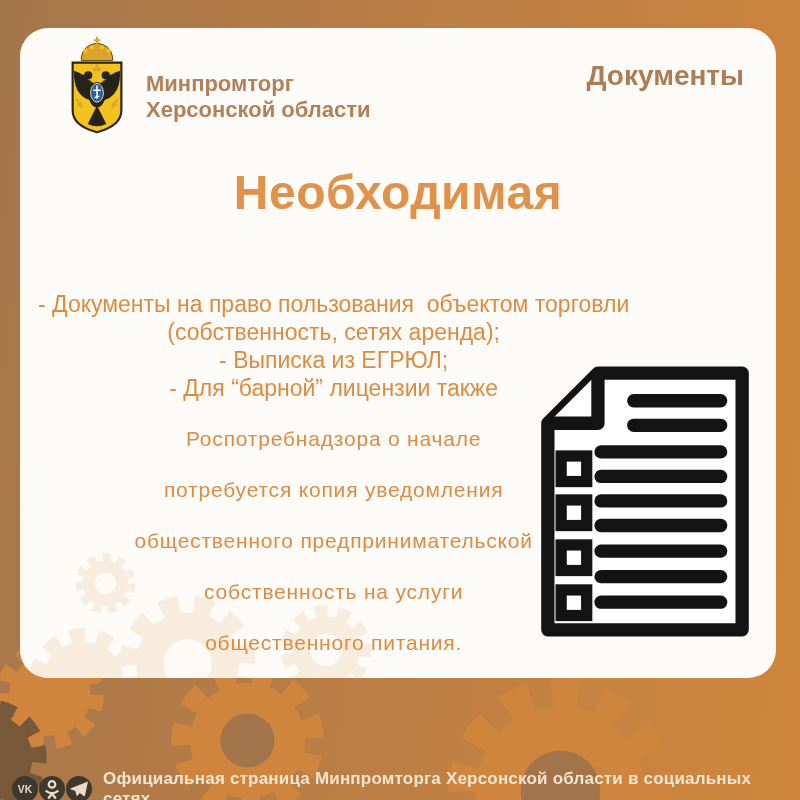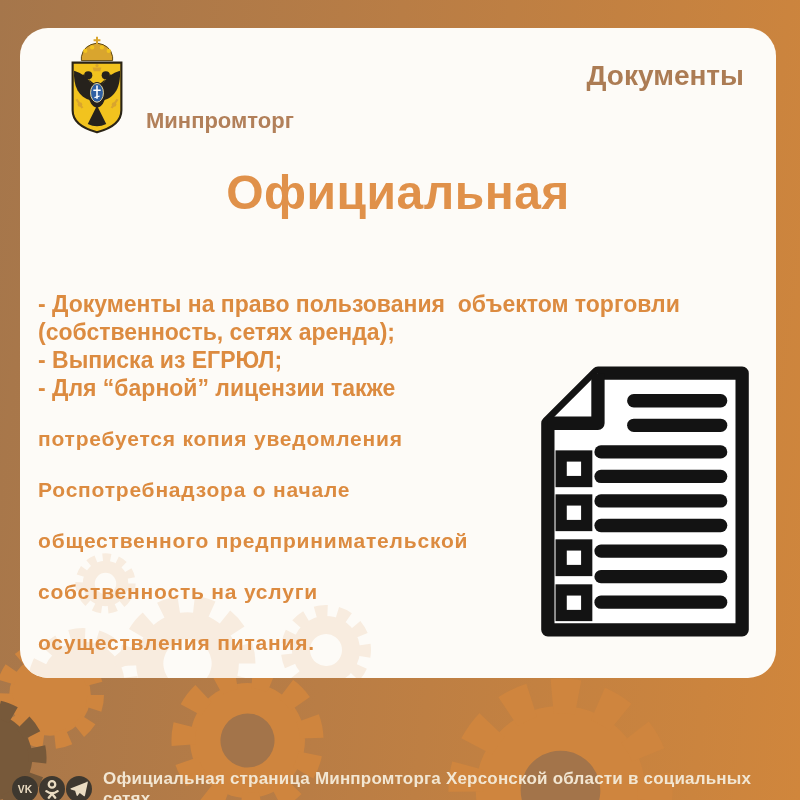--- a/index.html
+++ b/index.html
@@ -21,34 +21,34 @@
 
   .gear{position:absolute;}
   .g-orange .gbody{fill:var(--gear-orange);} .g-orange .gteeth{stroke:var(--gear-orange);}
   .g-dark .gbody{fill:var(--gear-dark);} .g-dark .gteeth{stroke:var(--gear-dark);}
   .g-card .gbody{fill:var(--card-gear);} .g-card .gteeth{stroke:var(--card-gear);}
   .g-orange .ghole{fill:var(--gear-hole);} .g-card .ghole{fill:var(--card-bg);}
 
   .card{position:absolute;left:20px;top:28px;width:756px;height:650px;
     background:var(--card-bg);border-radius:28px;overflow:hidden;z-index:2;}
 
-  .brand{position:absolute;left:38px;top:8px;display:flex;align-items:flex-end;z-index:3;}
+  .brand{position:absolute;left:38px;top:8px;display:flex;align-items:center;z-index:3;}
   .brand-logo{width:78px;height:98px;flex:0 0 auto;}
   .brand-text{margin-left:10px;margin-top:24px;font-size:22px;line-height:26px;
     font-weight:bold;color:var(--brand-brown);}
 
   .tag{position:absolute;right:32px;top:32px;font-size:28px;font-weight:bold;
     color:var(--tag-brown);z-index:3;}
 
   .title{position:absolute;left:0;top:136px;width:100%;text-align:center;
     font-size:48px;line-height:57px;font-weight:bold;letter-spacing:0.5px;
     color:var(--heading-orange);z-index:3;}
 
   .body-text{position:absolute;left:18px;top:262px;z-index:3;color:var(--body-orange);}
-  .body-line{white-space:pre;font-weight:bold;font-size:23px;line-height:28px;}
+  .body-line{white-space:pre;font-weight:normal;font-size:23px;line-height:28px;text-align:center;}
   .body-line:nth-of-type(n+5){font-size:21px;letter-spacing:0.8px;margin-top:23px;}
 
   .doc-icon{position:absolute;left:518px;top:338px;width:214px;height:272px;z-index:4;}
   .doc-icon .pg{fill:#ffffff;stroke:var(--icon-black);}
   .doc-icon .ln{stroke:var(--icon-black);stroke-linecap:round;}
   .doc-icon .bx{fill:none;stroke:var(--icon-black);}
 
   .footer{position:absolute;left:12px;top:769px;display:flex;align-items:center;z-index:5;}
   .social{display:flex;align-items:center;}
   .sicon{width:26px;height:26px;margin-right:1px;display:block;cursor:pointer;}
@@ -136,49 +136,50 @@
         <circle class="c-crowngold" cx="57.5" cy="70" r="2.4"></circle>
         <path class="c-crowngold" d="M20,64 l6,9 -2,1 -6,-9 Z"></path>
         <path class="c-crowngold" d="M60,64 l-6,9 2,1 6,-9 Z"></path>
 
         <ellipse class="c-blue" cx="40" cy="58" rx="6.6" ry="9.6" stroke="#E8D9A0" stroke-width="1"></ellipse>
         <path class="c-white" d="M39.2,50.5 h1.6 v4 h3 v1.6 h-3 v8 h-1.6 v-8 h-3 v-1.6 h3 Z"></path>
         <rect class="c-white" x="37.2" y="61.5" width="5.6" height="1.3" transform="rotate(-18 40 62)"></rect>
       </svg>
       <div class="brand-text">
         <div>Минпромторг</div>
+        <div>Херсонской области</div>
       </div>
     </div>
 
     <div class="tag">Документы</div>
 
     <h1 class="title">
-      <div>Официальная</div>
+      <div>Необходимая</div>
     </h1>
 
     <div class="body-text">
 
         <div class="body-line">- Документы на право пользования  объектом торговли</div>
 
         <div class="body-line">(собственность, сетях аренда);</div>
 
         <div class="body-line">- Выписка из ЕГРЮЛ;</div>
 
 
         <div class="body-line">- Для “барной” лицензии также</div>
 
+        <div class="body-line">Роспотребнадзора о начале</div>
+
         <div class="body-line">потребуется копия уведомления</div>
 
-        <div class="body-line">Роспотребнадзора о начале</div>
-
         <div class="body-line">общественного предпринимательской</div>
 
         <div class="body-line">собственность на услуги</div>
 
-        <div class="body-line">осуществления питания.</div>
+        <div class="body-line">общественного питания.</div>
       </div>
 
     <svg class="doc-icon" viewBox="0 0 206 266">
       <path class="pg" d="M57,7 L198,7 L198,258 L8,258 L8,56 Z" stroke-width="13" stroke-linejoin="round"></path>
       <path class="pg" d="M57,7 L57,56 L8,56" fill="none" stroke-width="13" stroke-linejoin="round"></path>
       <line class="ln" x1="92" y1="34" x2="177" y2="34" stroke-width="13"></line>
       <line class="ln" x1="92" y1="58" x2="177" y2="58" stroke-width="13"></line>
       <line class="ln" x1="60" y1="84" x2="177" y2="84" stroke-width="13"></line>
       <line class="ln" x1="60" y1="108" x2="177" y2="108" stroke-width="13"></line>
       <line class="ln" x1="60" y1="132" x2="177" y2="132" stroke-width="13"></line>

